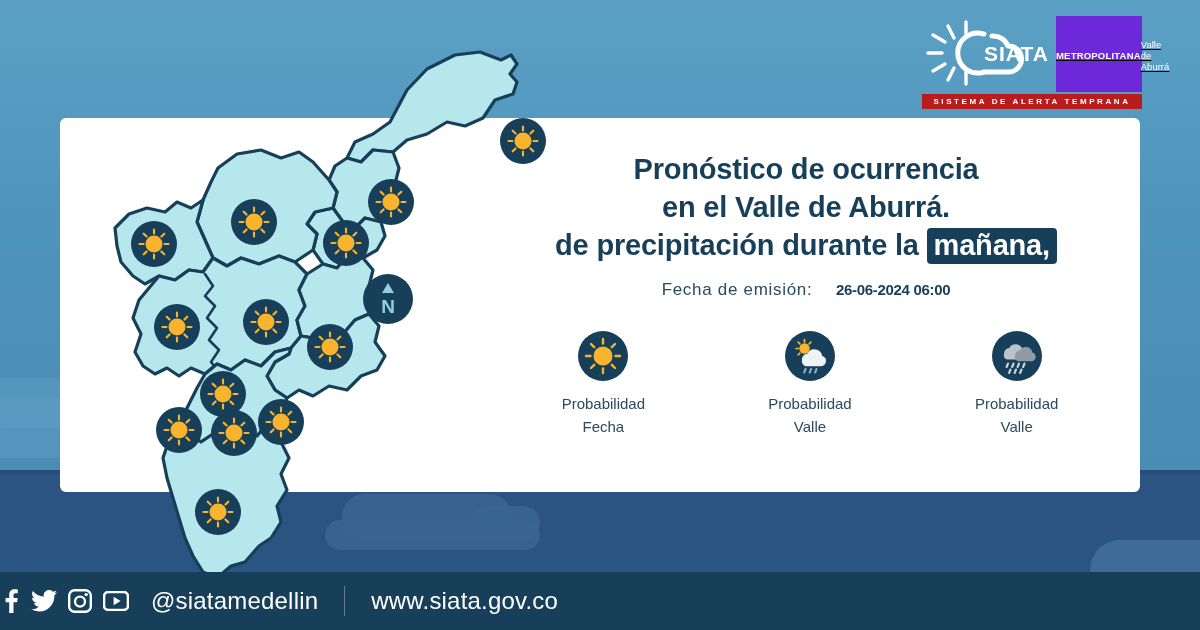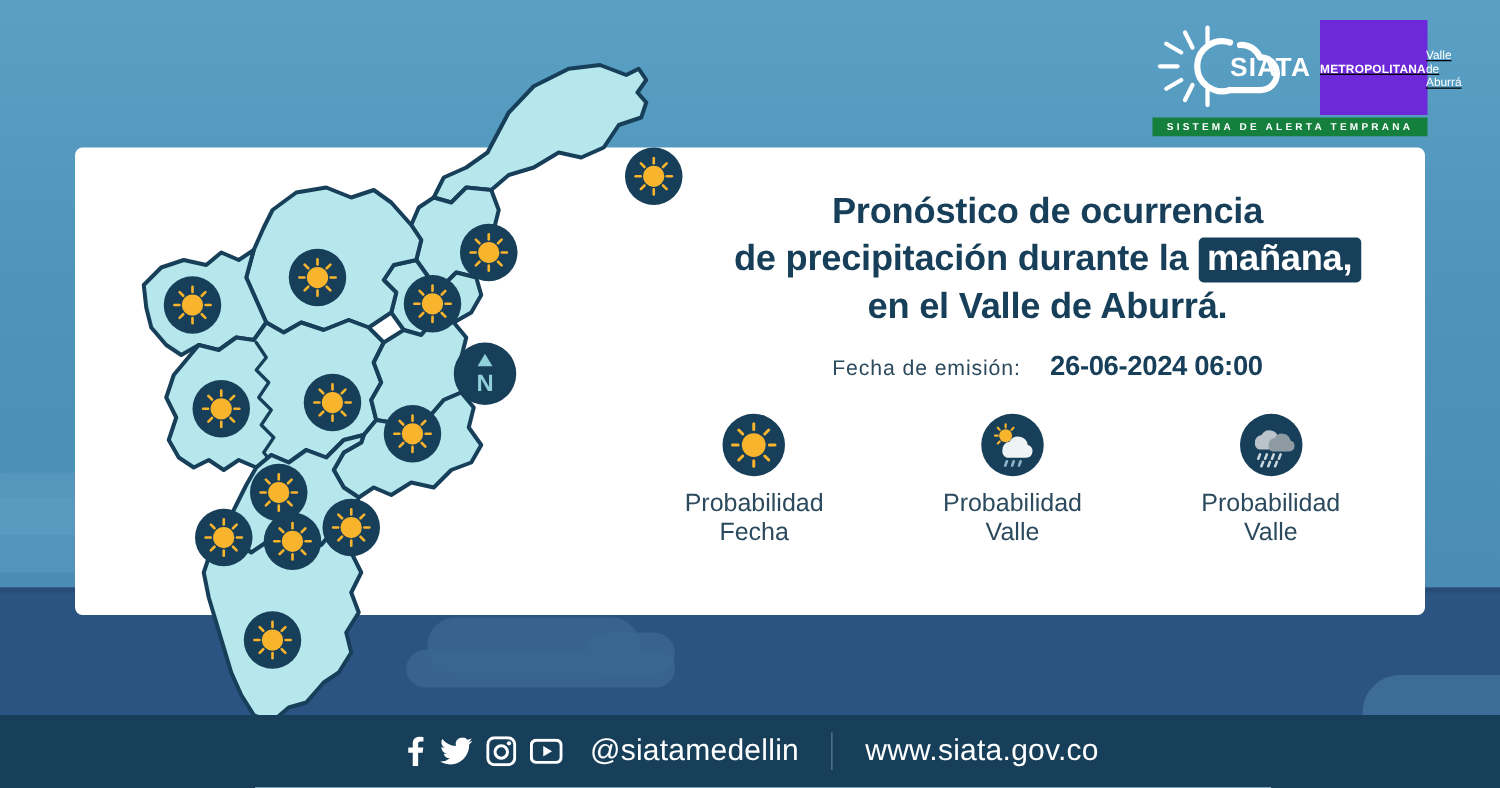--- a/index.html
+++ b/index.html
@@ -37,76 +37,76 @@
   
   .map{position:absolute;left:55px;top:22px;width:500px;height:560px;}
   .map svg{display:block;}
 
   
   .marker{position:absolute;width:48px;height:48px;margin-left:-24px;margin-top:-24px;}
   .marker svg{display:block;}
   .compass{position:absolute;width:52px;height:52px;margin-left:-26px;margin-top:-26px;}
 
   
-  .panel{position:absolute;left:528px;top:150px;width:620px;height:320px;}
+  .panel{position:absolute;left:496px;top:150px;width:620px;height:320px;}
   .title{
     color:#173f59;font-weight:bold;font-size:29px;line-height:38px;
     text-align:center;letter-spacing:-.2px;
   }
   .title .hl{
     background:#173f59;color:#ffffff;border-radius:4px;
     padding:1px 7px 3px 7px;display:inline-block;line-height:32px;
   }
   .date-row{
     margin-top:16px;text-align:center;white-space:nowrap;
   }
   .date-label{
     color:#2c4a5e;font-size:17px;letter-spacing:.7px;
   }
   .date-value{
-    color:#173f59;font-size:22px;font-weight:bold;letter-spacing:-.3px;
+    color:#173f59;font-size:15px;font-weight:bold;letter-spacing:-.3px;
     margin-left:19px;
   }
 
   
   .legend{
     position:absolute;left:500px;top:330px;width:620px;
     display:flex;justify-content:space-around;align-items:flex-start;
   }
   .legend-item{width:180px;text-align:center;}
   .legend-icon{width:52px;height:52px;margin:0 auto 10px auto;}
   .legend-icon svg{display:block;}
   .legend-label{
-    color:#2c4a5e;font-size:20px;line-height:23px;
+    color:#2c4a5e;font-size:15px;line-height:23px;
   }
 
   
   .logos{position:absolute;right:58px;top:16px;height:96px;}
   .logo-row{display:flex;align-items:flex-start;gap:6px;text-decoration:underline;}
   .siata-logo{width:128px;height:74px;}
   .area-logo{
     width:86px;height:76px;background:#6d28d9;
     display:flex;flex-direction:row;align-items:center;justify-content:flex-start;
     padding-top:2px;box-sizing:border-box;
   }
   .area-script{width:78px;height:46px;}
   .area-t1{color:#fff;font-size:9.5px;font-weight:bold;letter-spacing:.2px;line-height:11px;}
   .area-t2{color:#fff;font-size:9.5px;line-height:11px;}
   .tagline{
-    margin-top:2px;background:#15803d;width:220px;height:15px;
+    margin-top:2px;background:#b91c1c;width:220px;height:15px;
     display:flex;align-items:center;justify-content:center;
   }
   .tagline span{
     color:#ffffff;font-size:8px;font-weight:bold;letter-spacing:2.6px;
   }
 
   
   .footer{
     position:absolute;left:0;top:572px;width:1200px;height:58px;
-    background:#173f59;display:flex;align-items:center;justify-content:center;gap:0;
+    background:#173f59;display:flex;align-items:center;gap:0;
   }
   .social{display:flex;align-items:center;gap:11px;}
   .social svg{display:block;}
   .handle{
     color:#ffffff;font-size:24px;margin-left:22px;letter-spacing:.2px;
   }
   .divider{width:1px;height:30px;background:#5d7d92;margin:0 26px;}
   .site{color:#ffffff;font-size:24px;letter-spacing:.2px;}
 </style>
 </head>
@@ -389,25 +389,25 @@
         <circle cx="26" cy="26" r="25" fill="#173f59"></circle>
         <path d="M26 10 L32 20 L20 20 Z" fill="#8fd0db"></path>
         <text x="26" y="40" text-anchor="middle" font-family="Liberation Sans, sans-serif" font-size="19" font-weight="bold" fill="#8fd0db">N</text>
       </svg>
     </div>
   </div>
 
   <div class="panel">
     <div class="title">
       <div>Pronóstico de ocurrencia</div>
+      <div>en el Valle de Aburrá.</div>
       <div>
         <span>de precipitación durante la</span>
         <span class="hl">mañana,</span>
       </div>
-      <div>en el Valle de Aburrá.</div>
     </div>
     <div class="date-row">
       <span class="date-label">Fecha de emisión:</span>
       <span class="date-value">26-06-2024 06:00</span>
     </div>
   </div>
 
   <div class="legend">
 
     <div class="legend-item">

